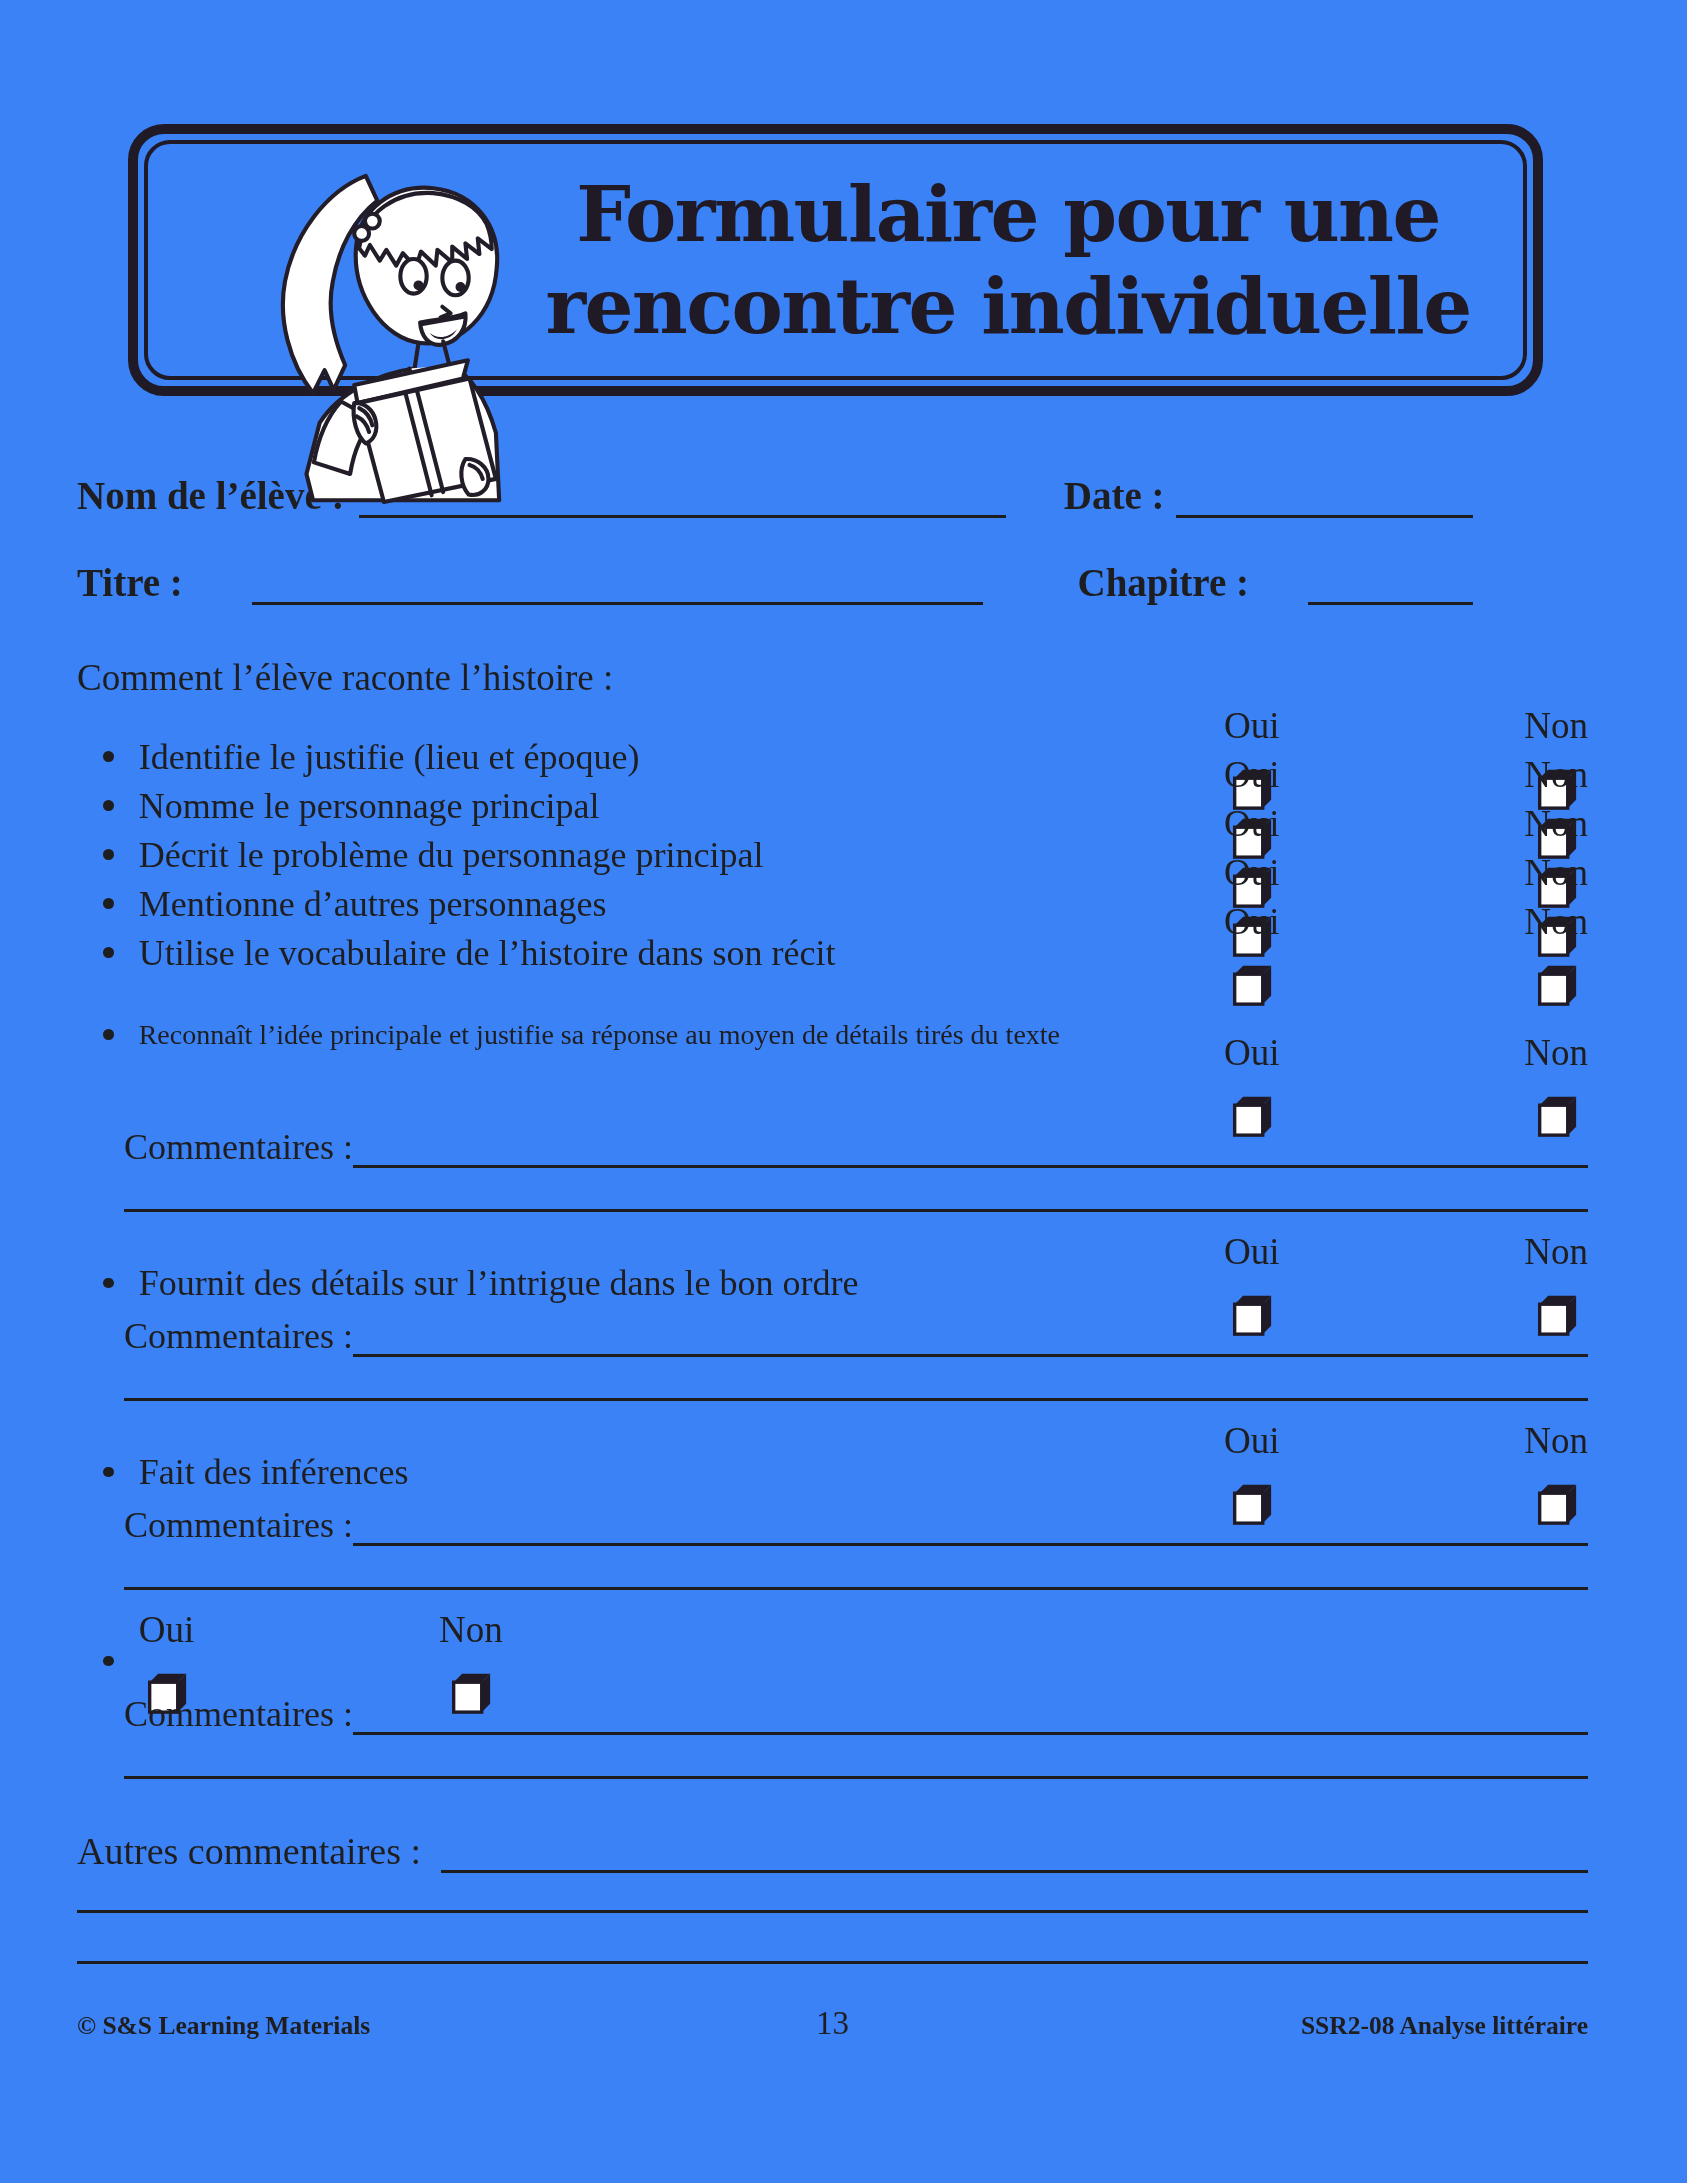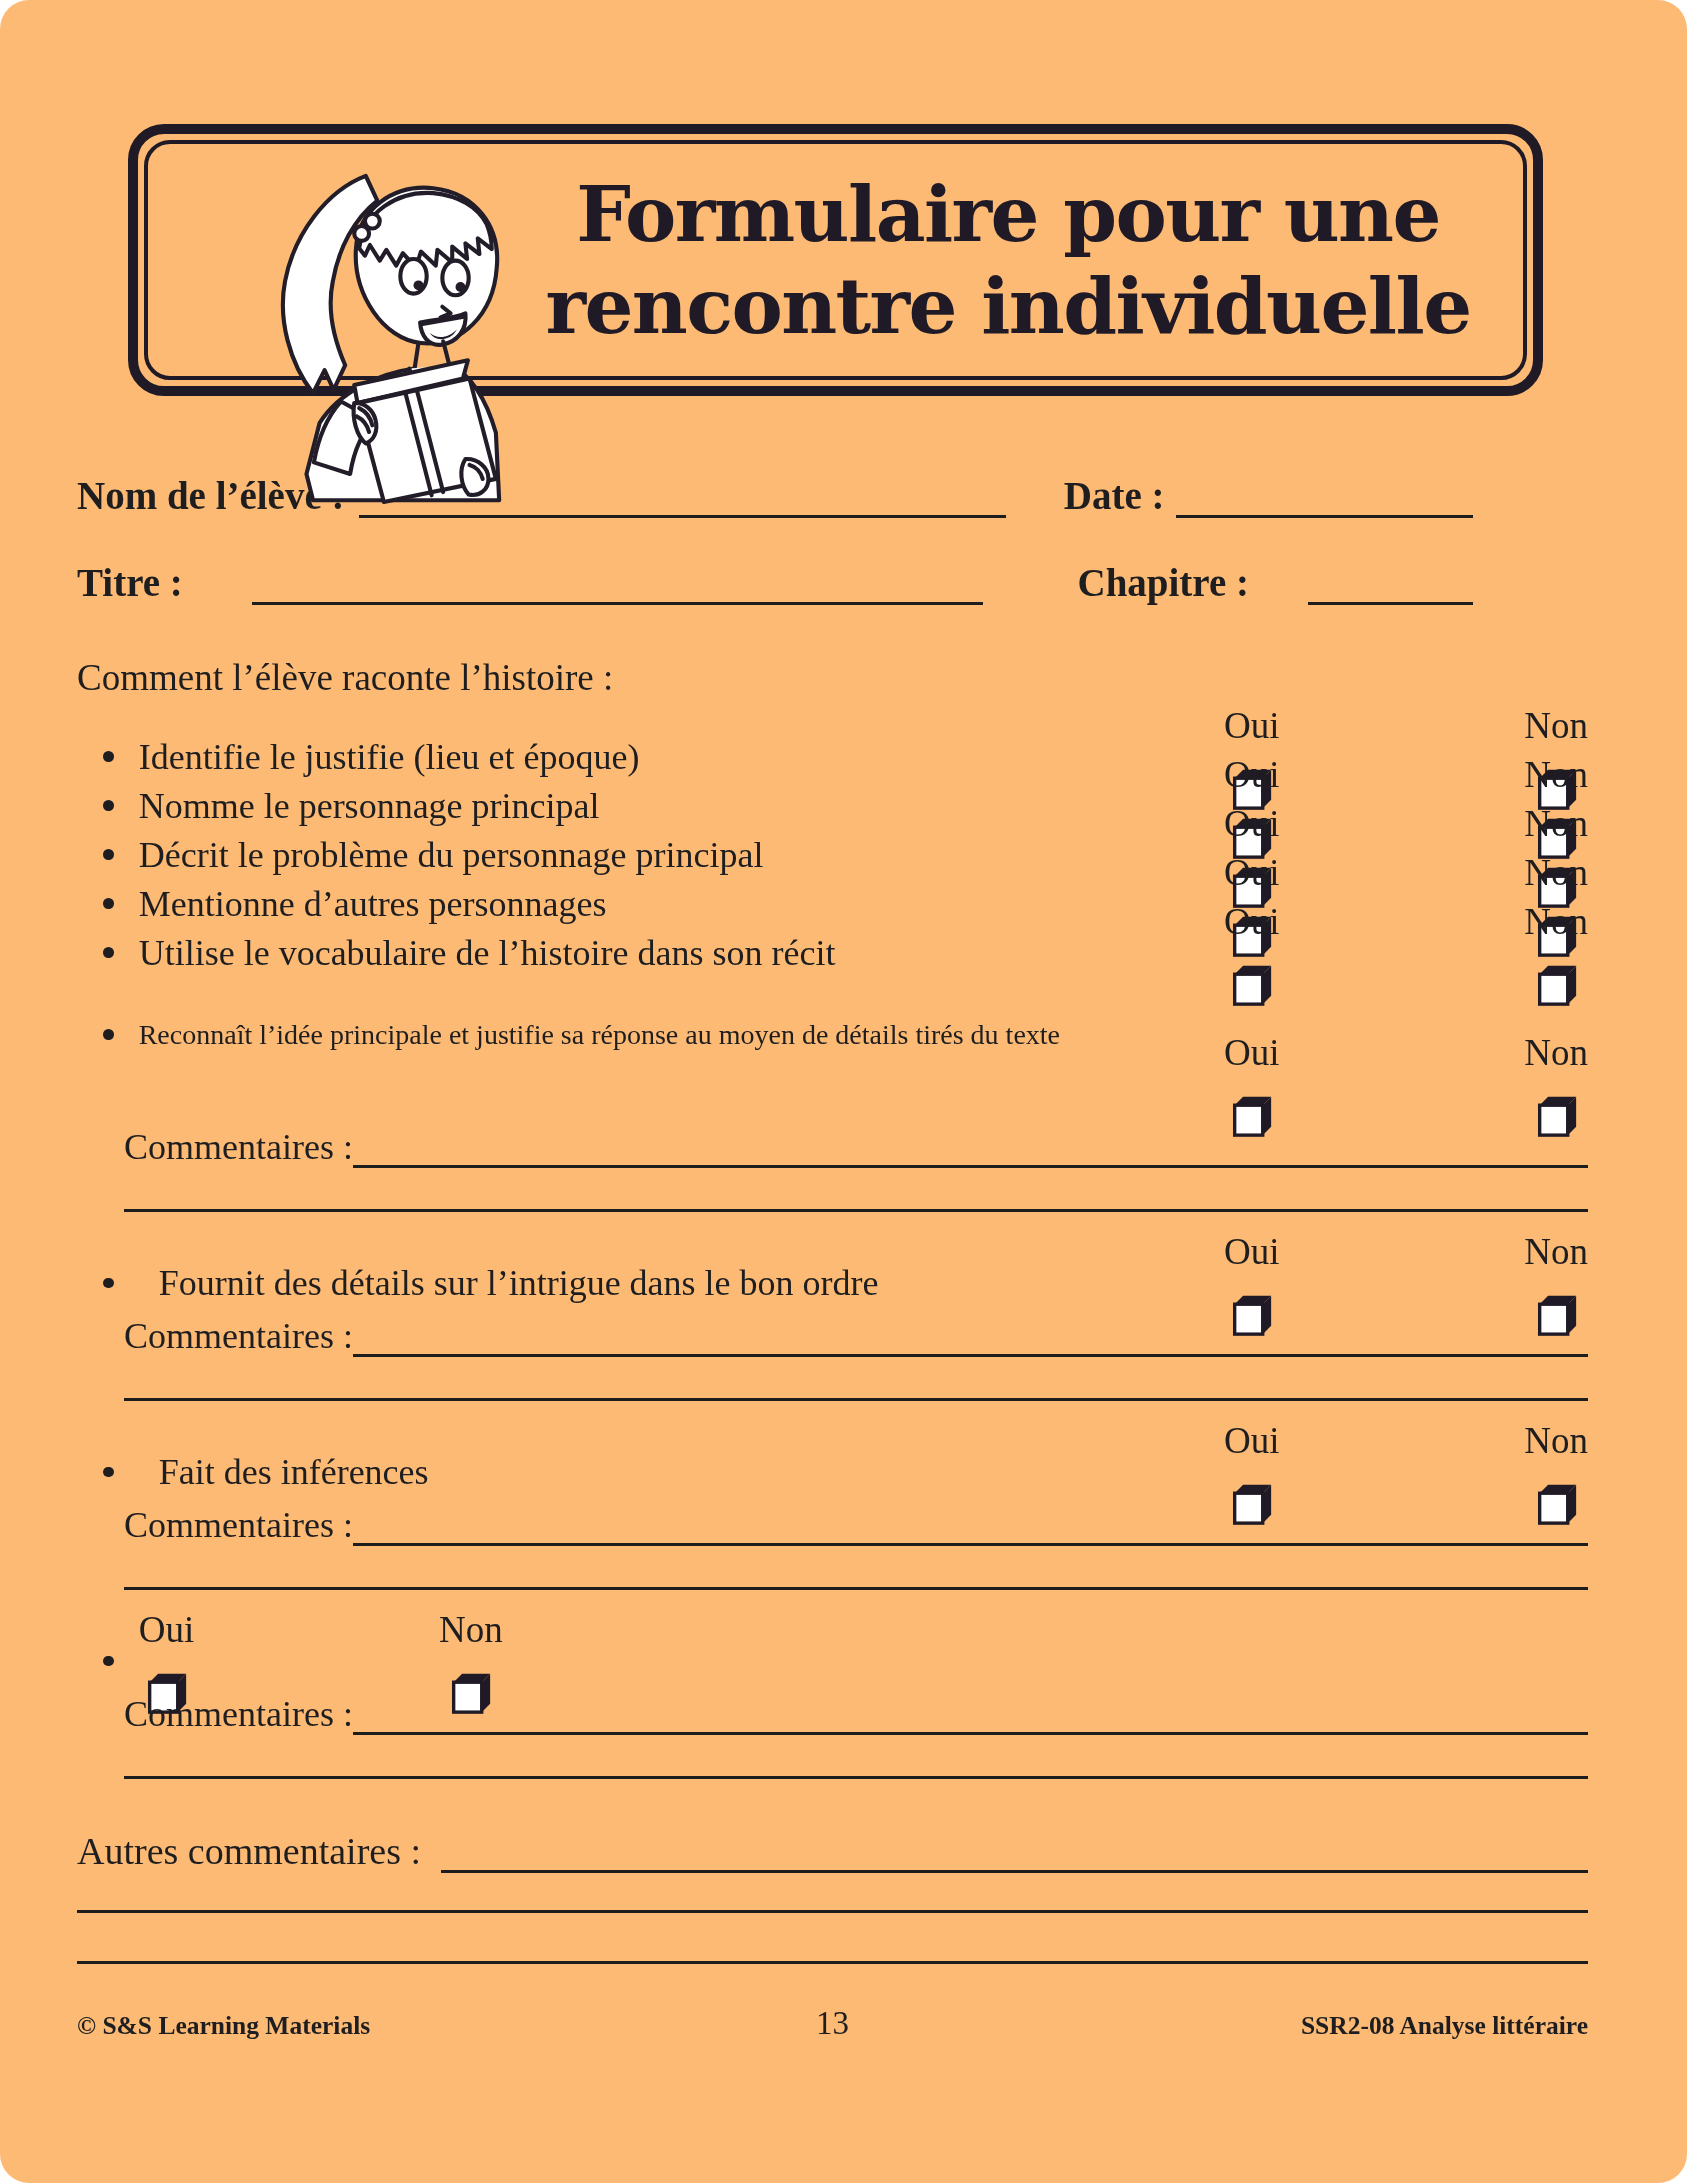--- a/index.html
+++ b/index.html
@@ -1,25 +1,24 @@
 <!DOCTYPE html>
 <html style="font-size:13px"><head>
 <meta charset="utf-8">
 <style>
   html,body{margin:0;padding:0;background:#ffffff;}
   .page{
     position:relative;
     width:1687px;height:2183px;
     box-sizing:border-box;
     padding:124px 99px 0 77px;
-    background:#fdba74;
+    background:#3b82f6;
     color:#1e1e20;
     font-family:"Liberation Serif", serif;
     overflow:hidden;
-    border-radius:29px;
   }
   
   .banner{
     position:relative;
     margin-left:51px;
     width:1415px;height:272px;
     box-sizing:border-box;
     border:10px solid #1f1a26;
     border-radius:36px;
   }
@@ -71,21 +70,21 @@
   .cbx rect{fill:#ffffff;stroke:#1f1a26;stroke-width:3.6px;}
   
   .wideitem{margin-top:36px;display:flex;align-items:center;font-size:28px;height:43px;}
   .ouinon-only{margin-top:5px;display:flex;height:46px;align-items:center;}
   .ouinon-only .ouinon{margin-left:auto;}
   .commrow{display:flex;align-items:flex-end;font-size:36px;margin-left:47px;margin-top:15px;height:46px;}
   .commrow .lbl{white-space:nowrap;}
   .sololine{border-bottom:3.3px solid #1d1d1d;margin-left:47px;margin-top:41px;height:0;}
   .section{margin-top:48px;}
   .srow{display:flex;align-items:center;font-size:36px;height:46px;}
-  .srow .ctext{flex:1 1 auto;white-space:nowrap;margin-left:20px;}
+  .srow .ctext{flex:1 1 auto;white-space:nowrap;}
   
   .autres{margin-top:45px;display:flex;align-items:flex-end;font-size:38px;height:49px;}
   .fullline1{border-bottom:3.3px solid #1d1d1d;margin-top:37px;height:0;}
   .fullline2{border-bottom:3.3px solid #1d1d1d;margin-top:48px;height:0;}
   
   .footer{margin-top:41px;display:flex;align-items:baseline;}
   .foot-left{flex:1;font-size:25.5px;font-weight:bold;text-align:left;}
   .foot-center{font-size:33px;}
   .foot-right{flex:1;font-size:25.5px;font-weight:bold;text-align:right;}
 </style>

